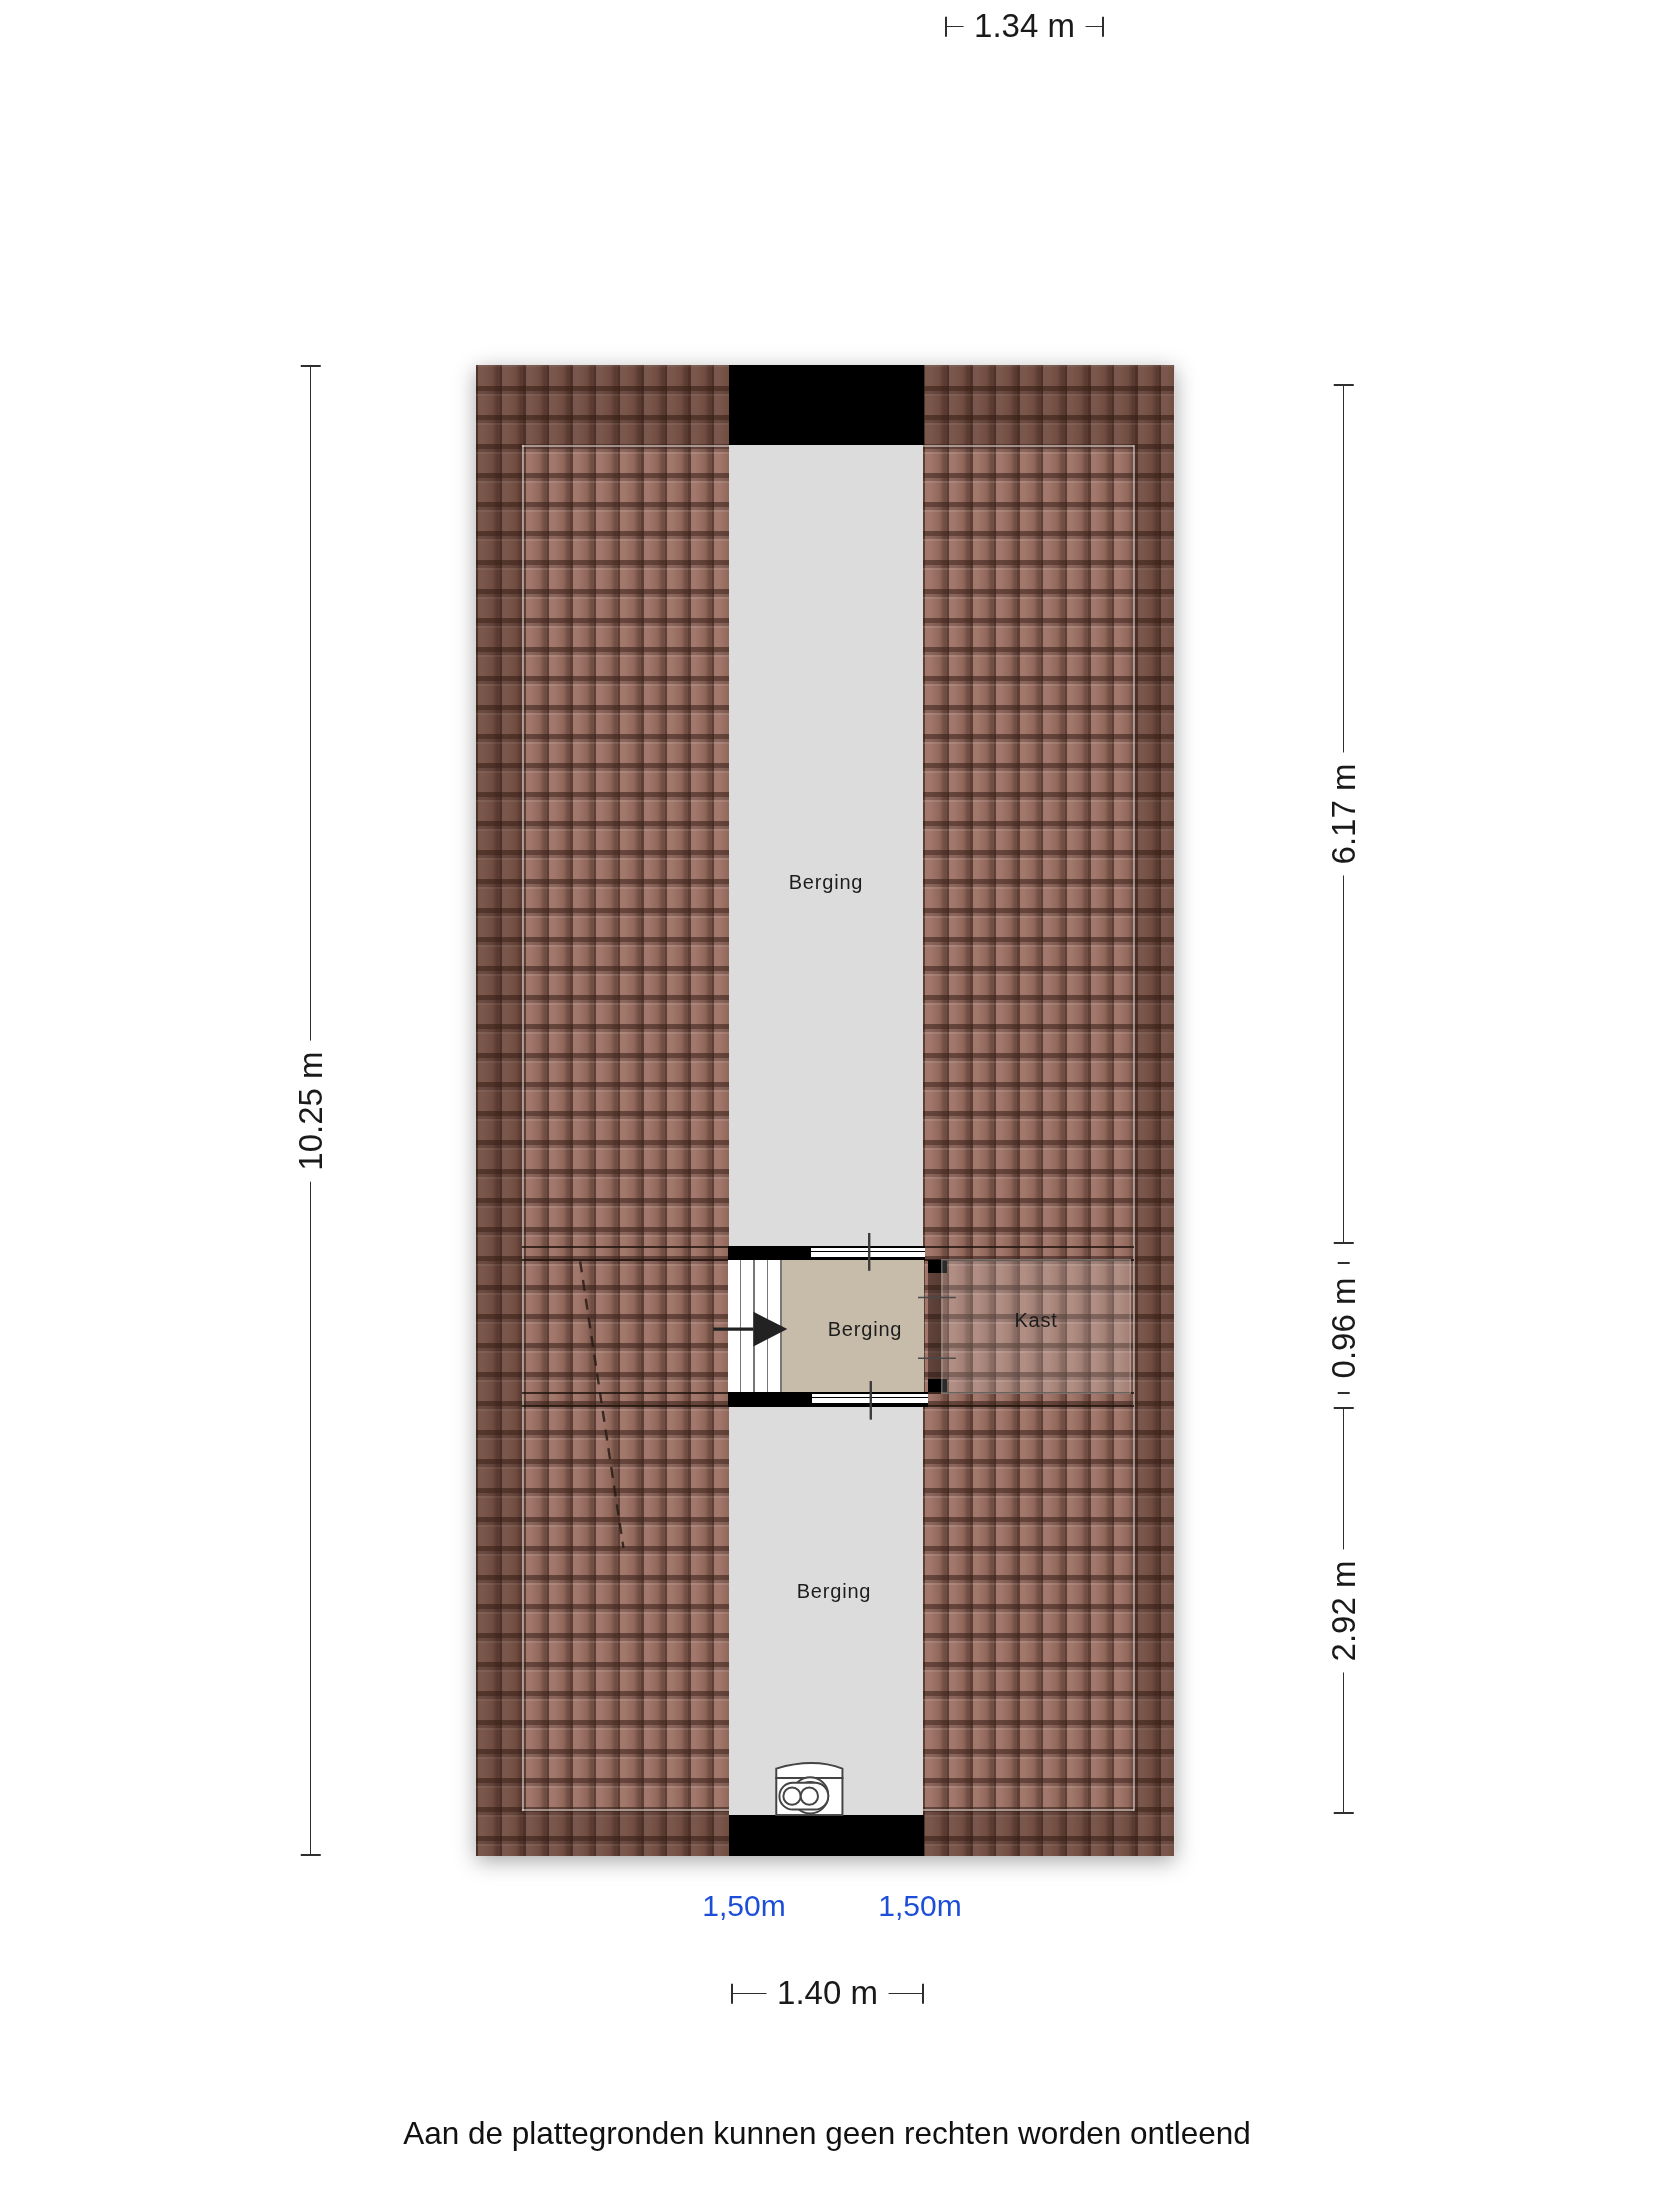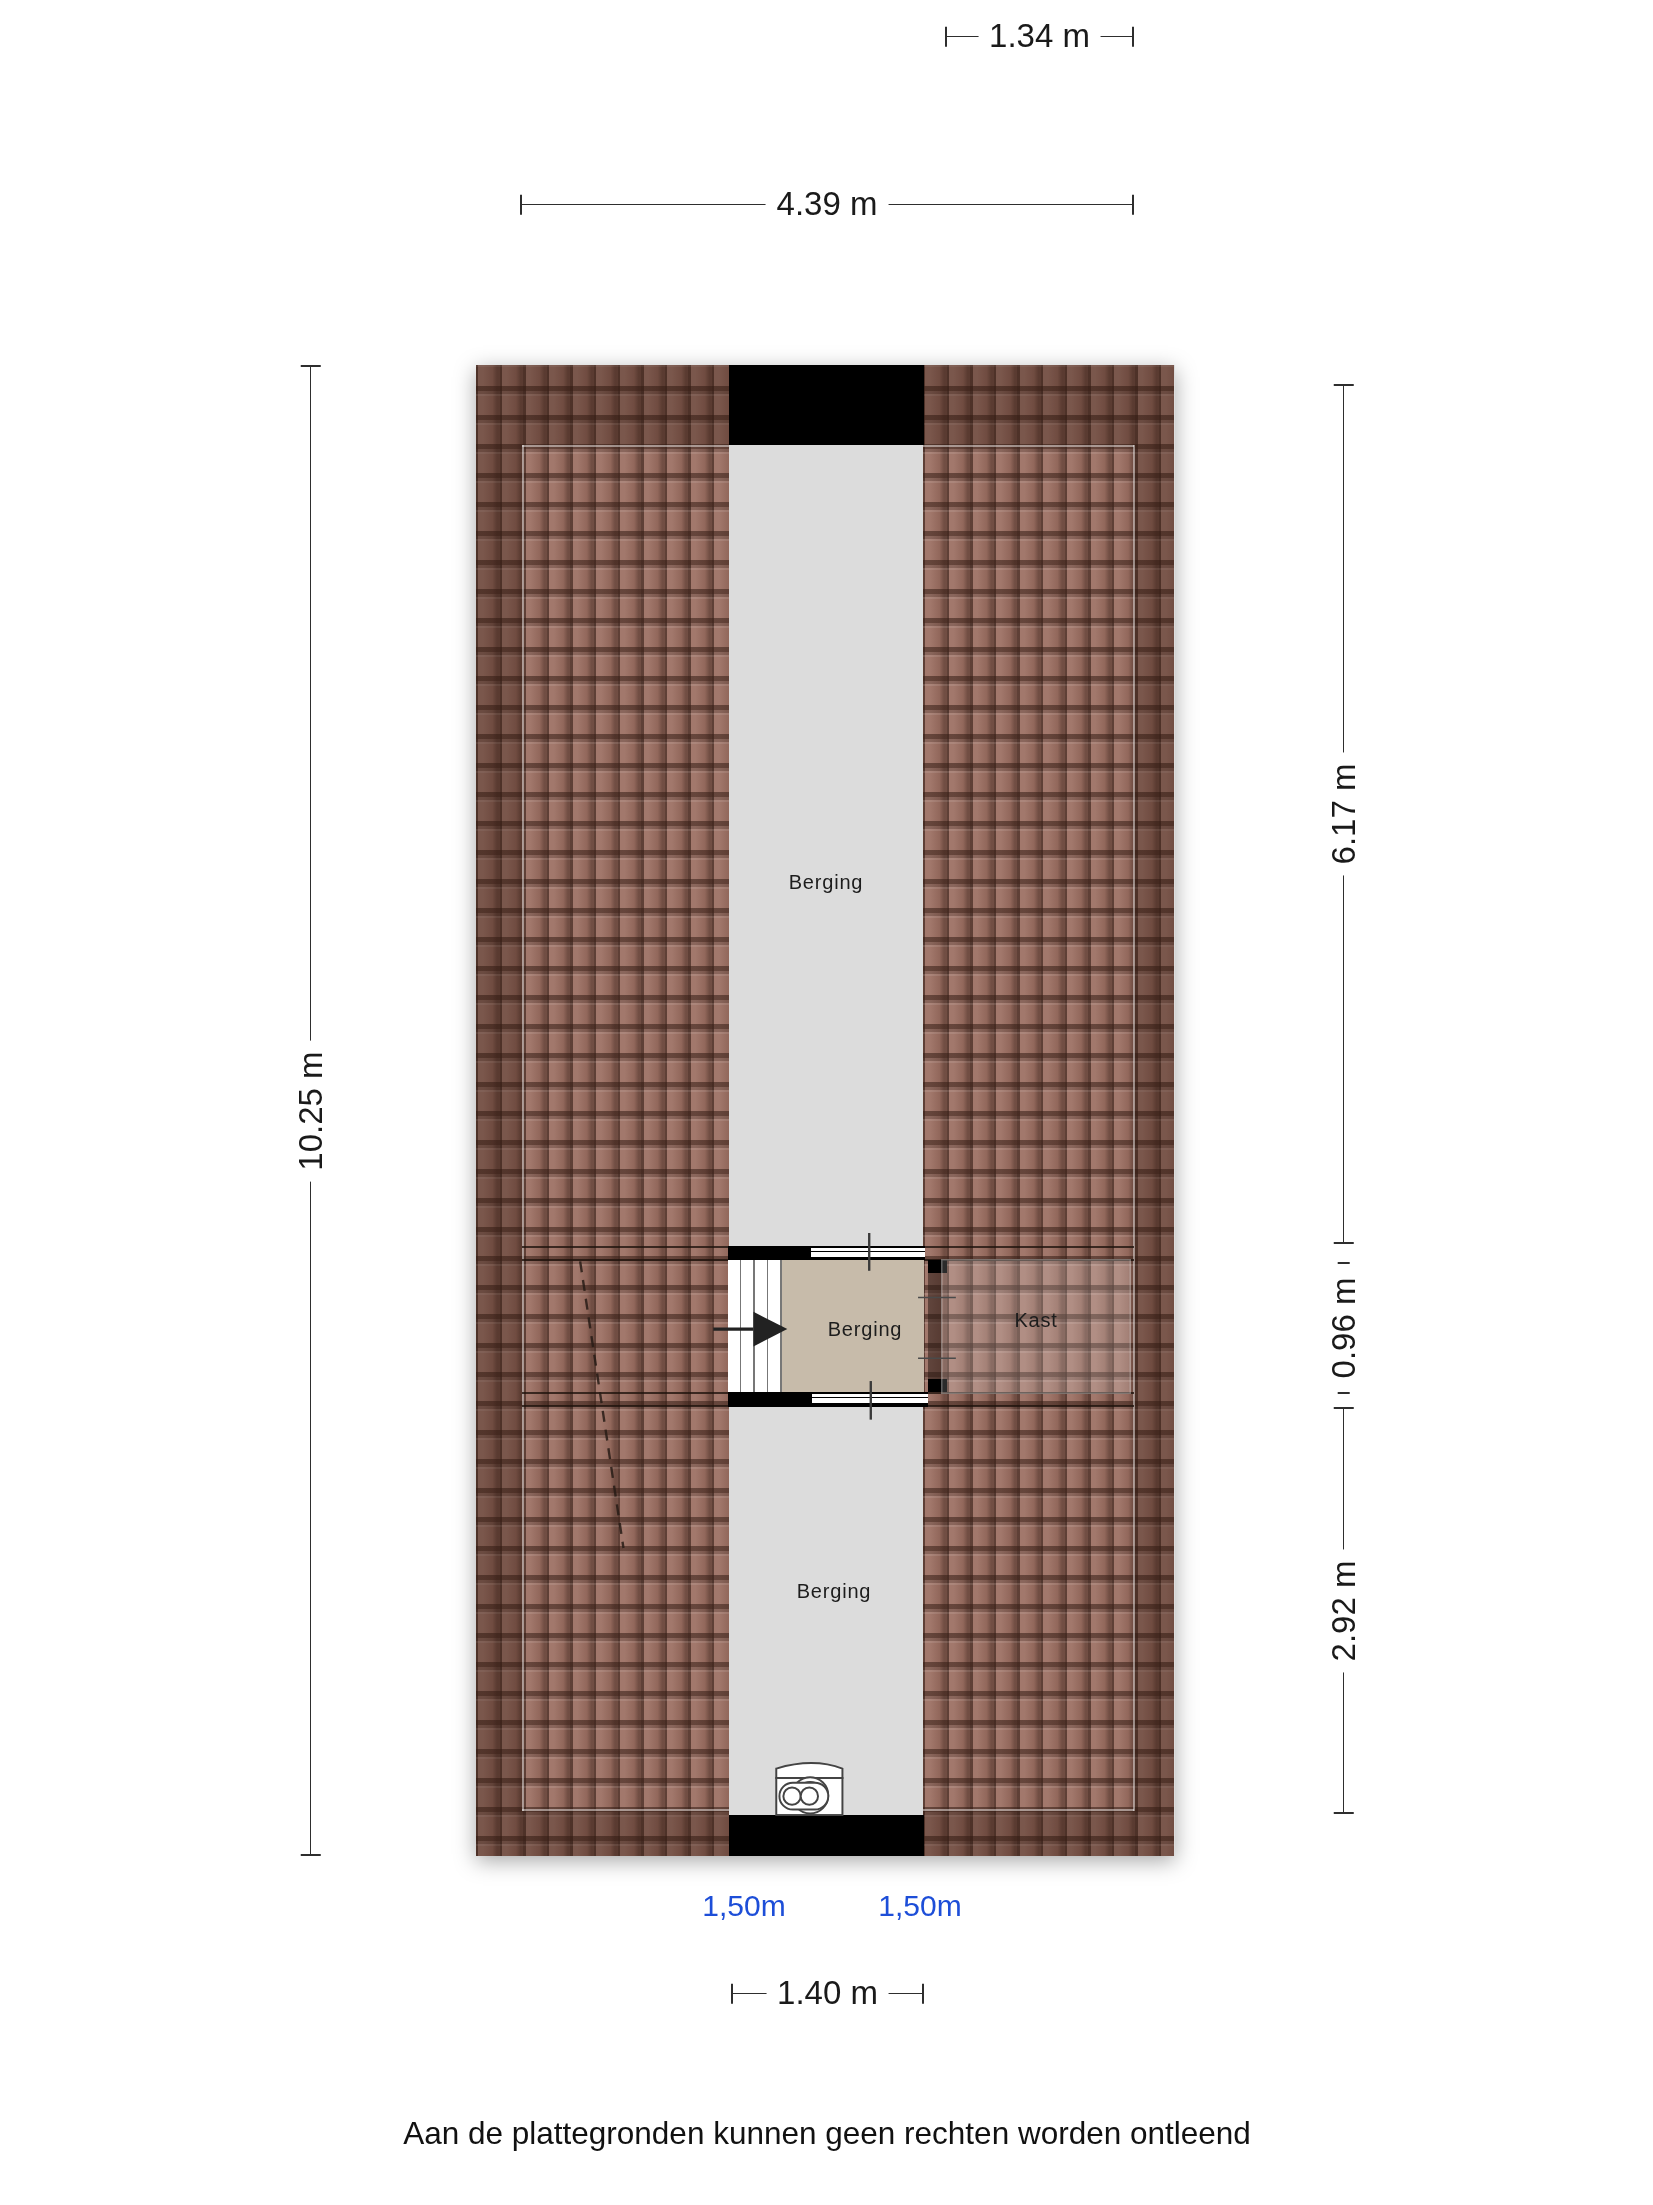--- a/index.html
+++ b/index.html
@@ -67,33 +67,27 @@
   .headroom{position:absolute;transform:translate(-50%,-50%);font-size:30px;color:#1d4ed8;white-space:nowrap;}
 
   #footer{position:absolute;left:0;width:1654px;text-align:center;font-size:31.5px;color:#111;}
   svg{display:block;}
 </style>
 </head>
 <body>
 
 <div id="canvas">
 
-  <div class="hdim" style="left:945px;top:19px;width:189px;">
+  <div class="hdim" style="left:945px;top:9px;width:159px;">
     <div class="dline"></div>
     <div class="tickL"></div>
     <div class="tickR"></div>
     <span class="dlabel">1.34 m</span>
   </div>
 
-  <div class="hdim" style="left:520px;top:187px;width:614px;">
-    <div class="dline"></div>
-    <div class="tickL"></div>
-    <div class="tickR"></div>
-    <span class="dlabel">4.39 m</span>
-  </div>
 
   <div class="vdim" style="left:293px;top:365px;height:1491px;">
     <div class="dline"></div>
     <div class="tickT"></div>
     <div class="tickB"></div>
     <span class="dlabel">10.25 m</span>
   </div>
 
   <div class="vdim" style="left:1326px;top:384px;height:860px;">
     <div class="dline"></div>

